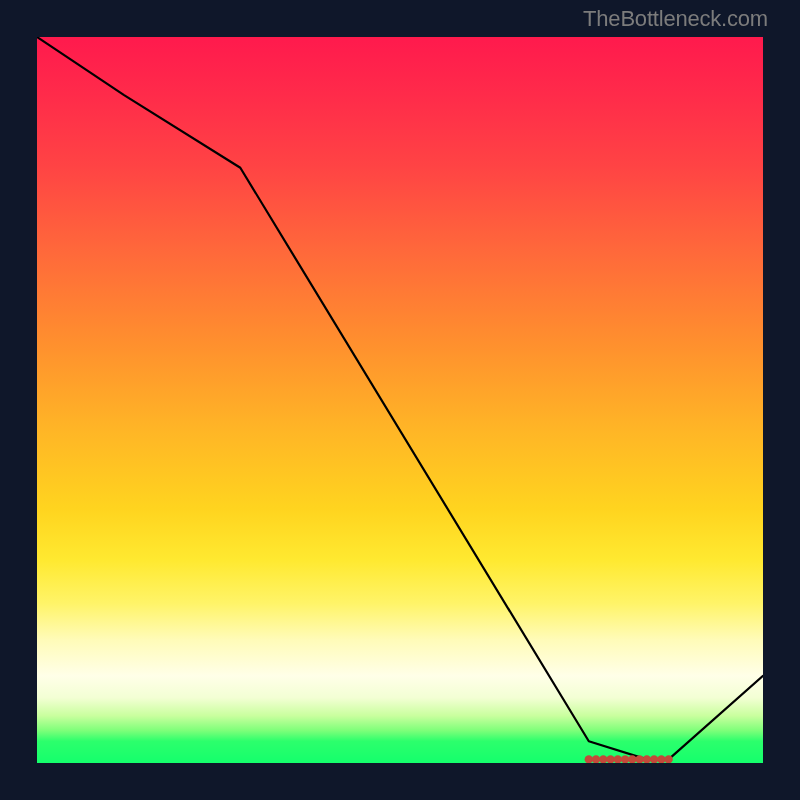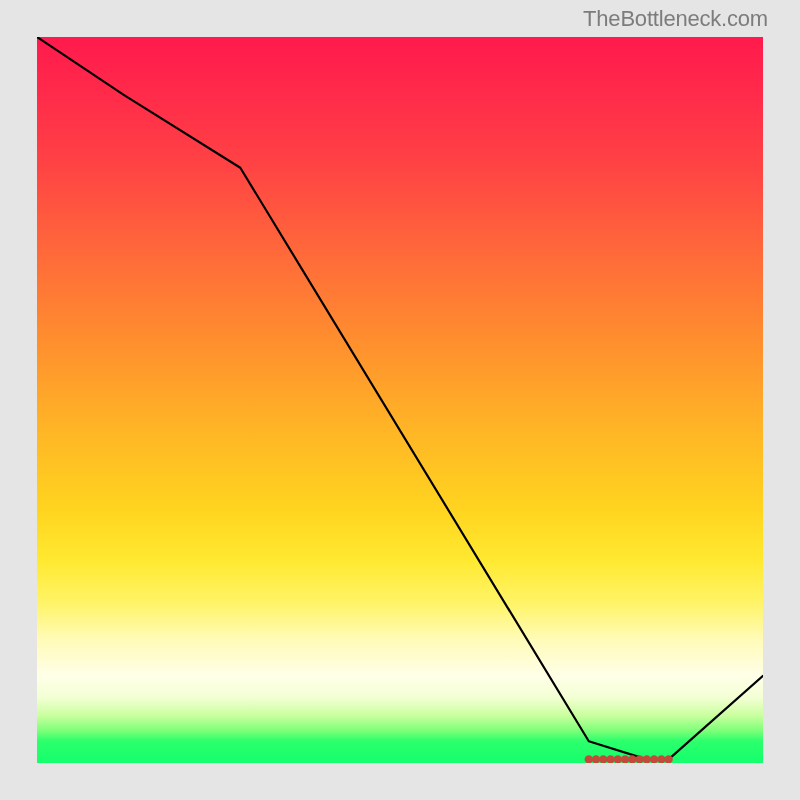--- a/index.html
+++ b/index.html
@@ -8,21 +8,21 @@
     width: 800px;
     height: 800px;
     background: #000;
     overflow: hidden;
     font-family: Arial, Helvetica, sans-serif;
   }
   .frame {
     position: relative;
     width: 800px;
     height: 800px;
-    background: #e5e5e5;
+    background: #0f172a;
   }
   .plot-area {
     position: absolute;
     left: 37px;
     top: 37px;
     width: 726px;
     height: 726px;
     
     background: linear-gradient(
       to bottom,

